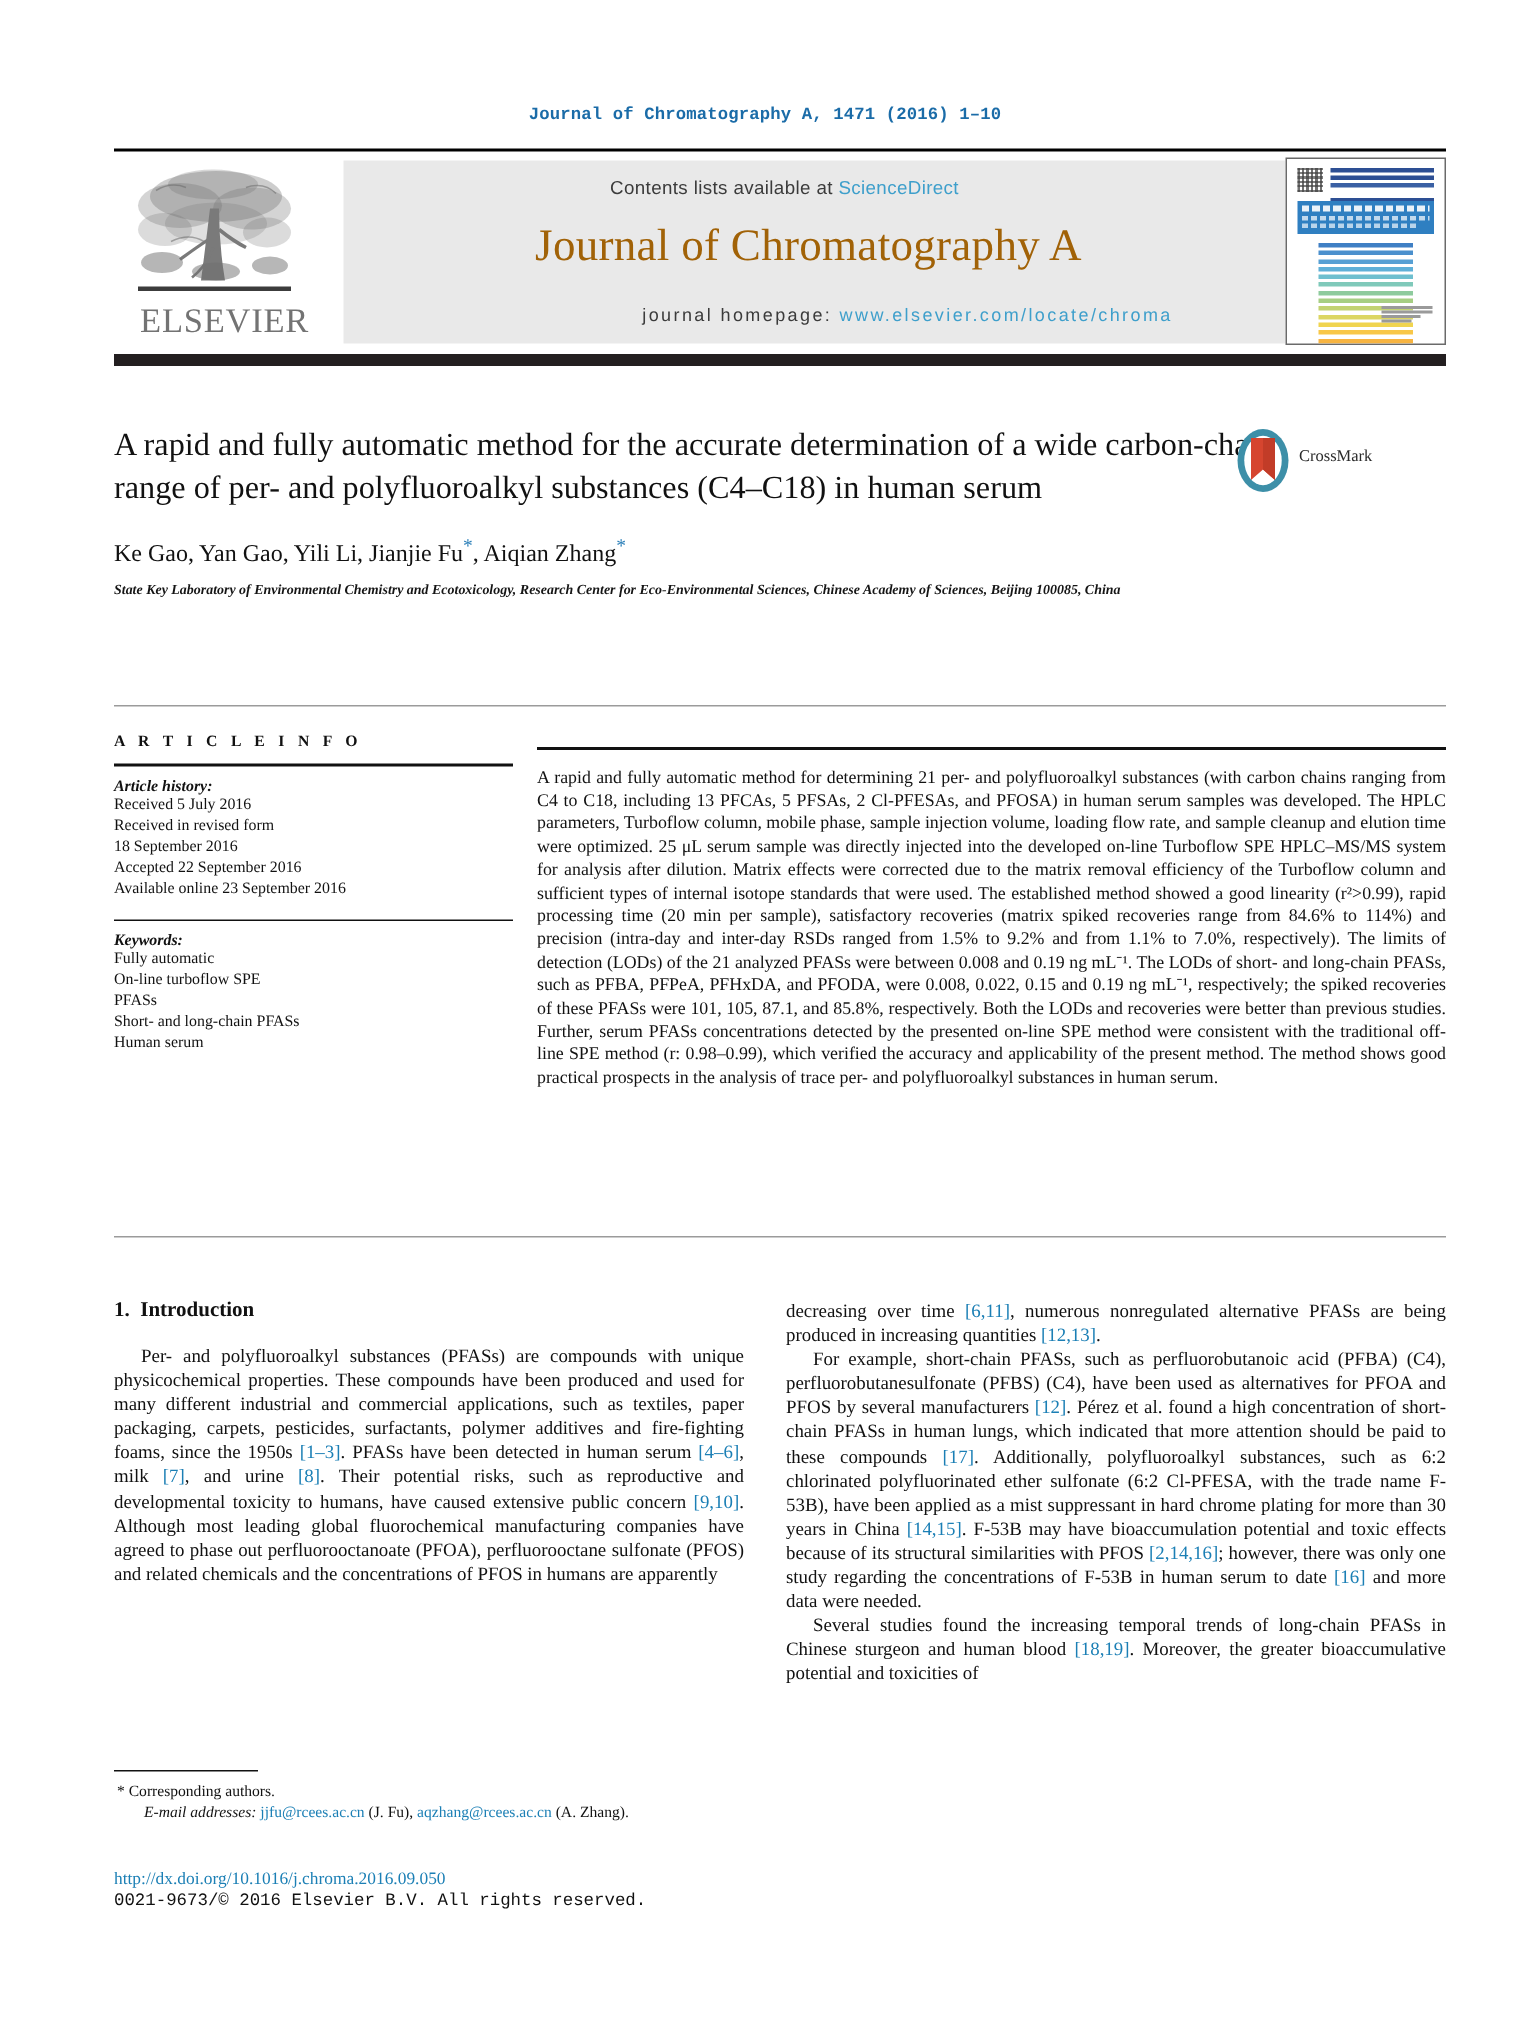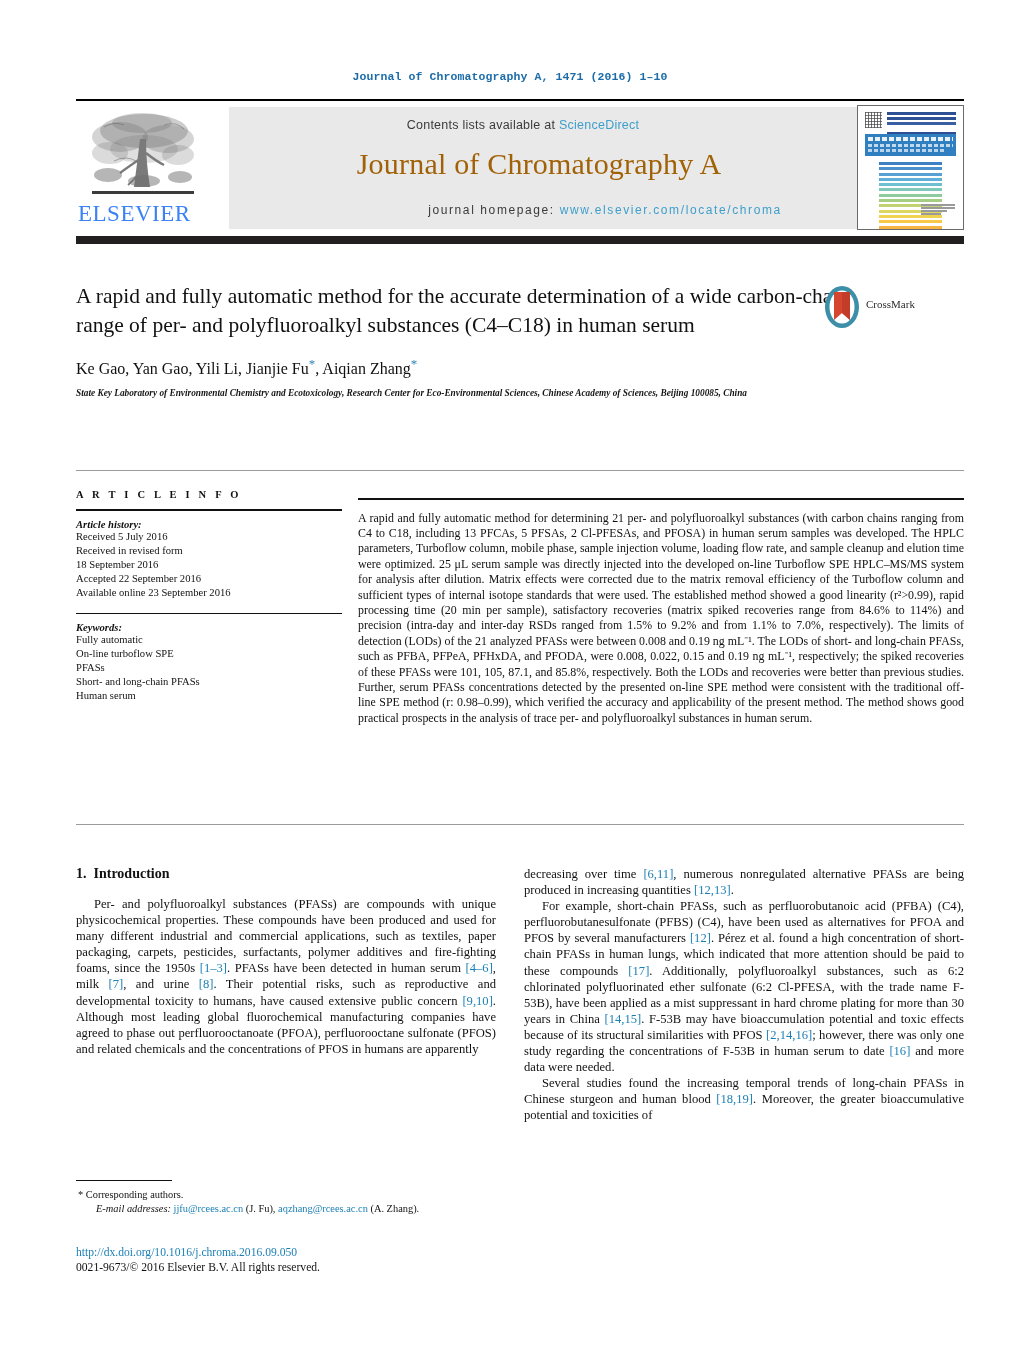--- a/index.html
+++ b/index.html
@@ -61,26 +61,26 @@
   .tree-canvas {
     position: absolute;
     left: 6px; top: 2px;
     width: 118px; height: 92px;
   }
   .elsevier-word {
     position: absolute;
     left: 0;
     top: 94px;
     width: 128px;
-    text-align: left;
+    text-align: right;
     font-family: "Liberation Serif", serif;
     font-size: 23px;
     font-weight: normal;
     letter-spacing: 0.5px;
-    color: #3b82f6;
+    color: #737373;
   }
   .center-band {
     position: absolute;
     left: 153px;
     top: 8px;
     width: 628px;
     height: 122px;
     background: #e9e9e9;
   }
   .contents-line {
@@ -415,21 +415,21 @@
     top: 1246px;
     width: 440px;
   }
   .doi {
     font-family: "Liberation Serif", serif;
     font-size: 11.6px;
     color: #1b7fb5;
     line-height: 14.5px;
   }
   .issn {
-    font-family: Liberation Serif, serif;
+    font-family: Liberation Mono, monospace;
     font-size: 11.6px;
     color: #111;
     line-height: 14.5px;
   }
 </style>
 </head>
 <body>
 
 <div class="page">
 

